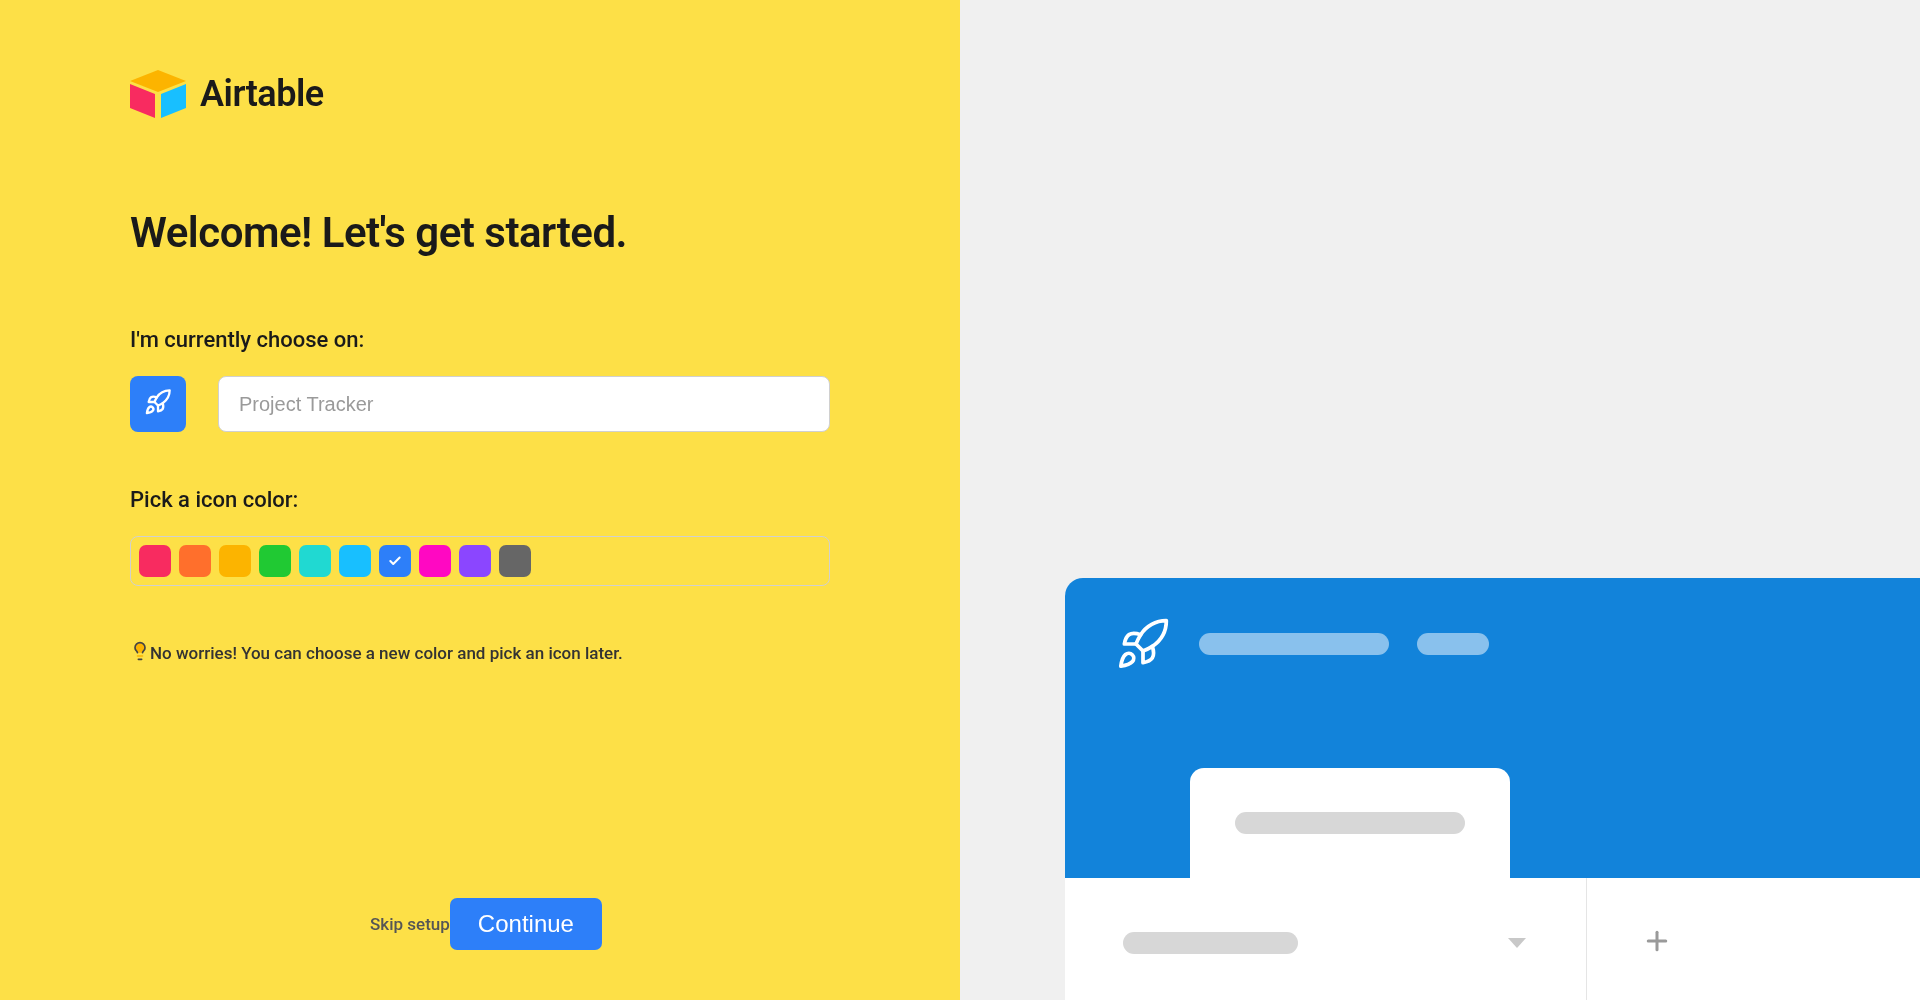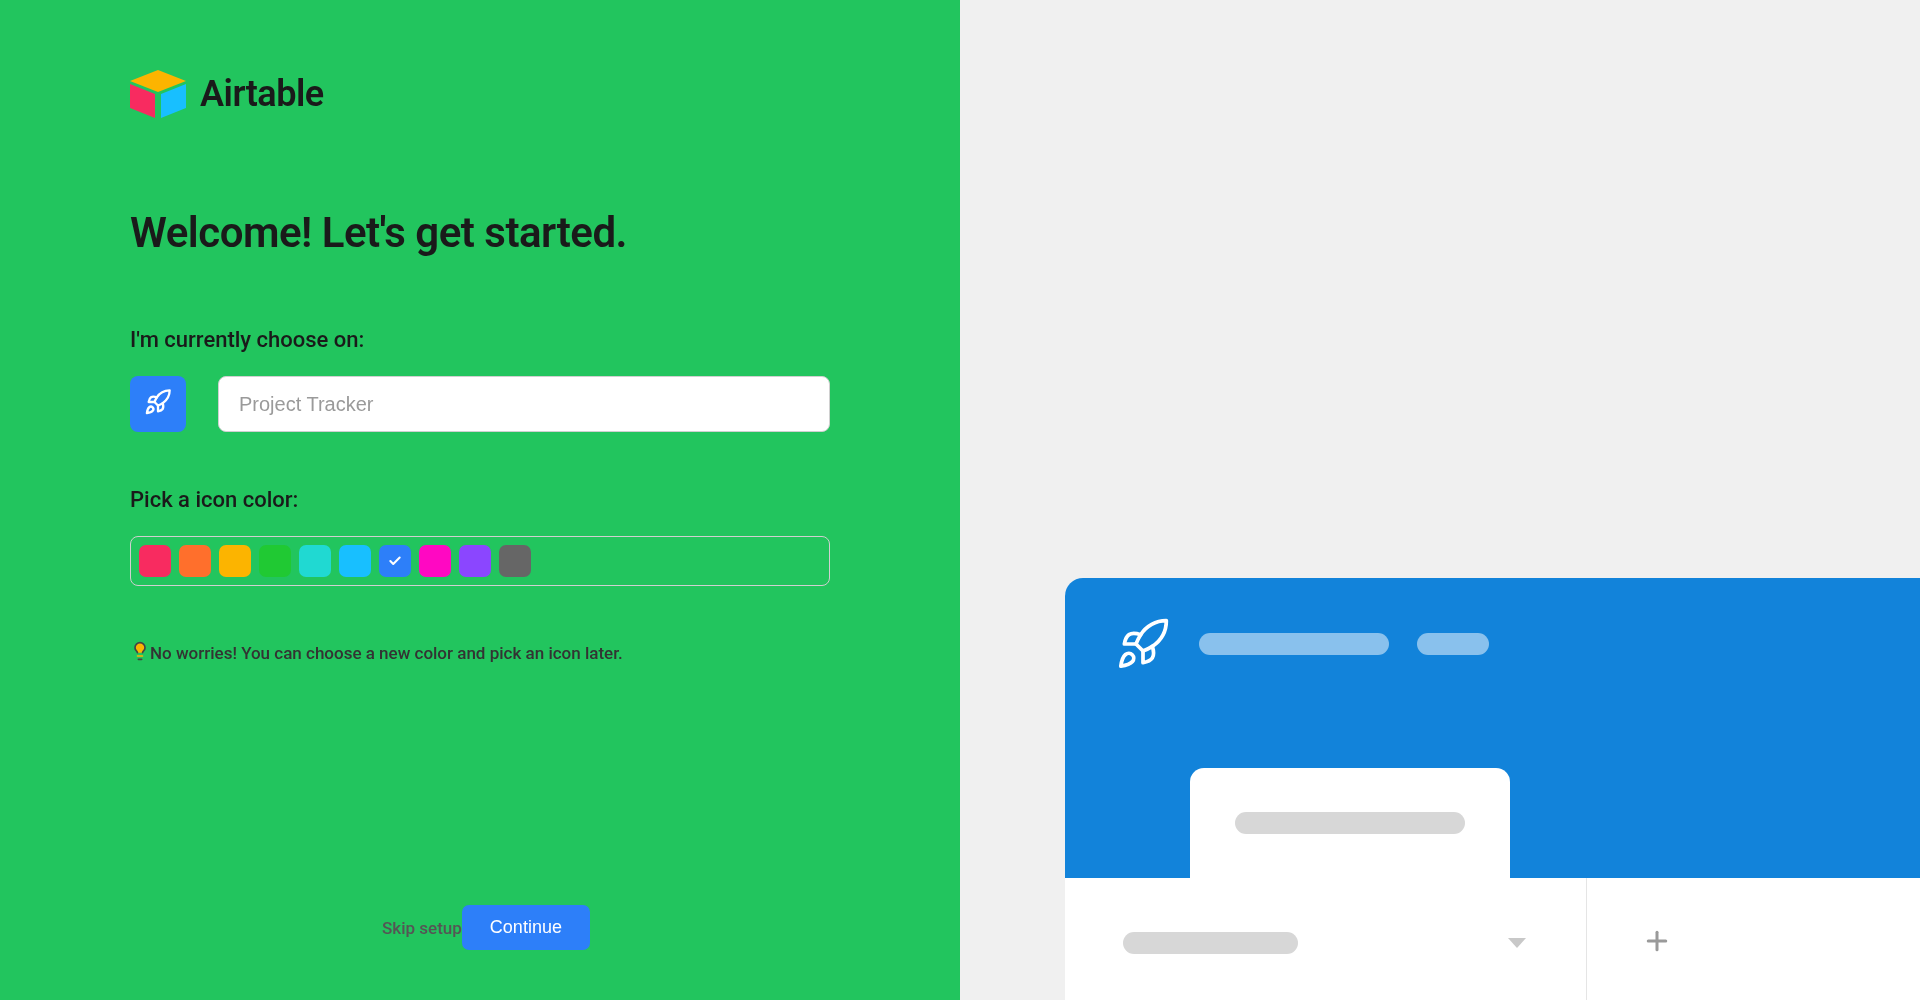--- a/index.html
+++ b/index.html
@@ -1,18 +1,18 @@
 <!DOCTYPE html>
 <html><head>
 <meta charset="utf-8">
 <style>
   * { box-sizing: border-box; margin: 0; padding: 0; }
   html, body { width: 1920px; height: 1000px; font-family: -apple-system, BlinkMacSystemFont, "Segoe UI", Roboto, Helvetica, Arial, sans-serif; overflow: hidden; }
   body { display: flex; }
-  .left-panel { width: 960px; height: 1000px; background: #22c55e; padding: 70px 130px 50px 130px; display: flex; flex-direction: column; }
+  .left-panel { width: 960px; height: 1000px; background: #fde047; padding: 70px 130px 50px 130px; display: flex; flex-direction: column; }
   .right-panel { width: 960px; height: 1000px; background: #f0f0f0; position: relative; overflow: hidden; }
 
   
   .logo-row { display: flex; align-items: center; gap: 14px; margin-bottom: 90px; }
   .logo-mark { width: 56px; height: 48px; position: relative; }
   .logo-text { font-size: 36px; font-weight: 600; color: #1a1a1a; letter-spacing: -0.5px; }
 
   
   .headline { font-size: 42px; font-weight: 600; color: #1a1a1a; margin-bottom: 70px; letter-spacing: -0.5px; }
 
@@ -30,21 +30,21 @@
   .swatch { width: 32px; height: 32px; border-radius: 7px; cursor: pointer; display: flex; align-items: center; justify-content: center; }
   .swatch svg { display: none; }
   .swatch.selected svg { display: block; }
 
   
   .tip-row { display: flex; align-items: center; font-size: 17px; color: #333; font-weight: 500; }
 
   
   .footer-row { margin-top: auto; display: flex; align-items: center; justify-content: center; width: 700px; padding-top: 40px; padding-left: 12px; }
   .skip-link { font-size: 17px; color: #555; cursor: pointer; font-weight: 500; }
-  .continue-btn { background: #2d7ff9; color: #fff; border: none; border-radius: 7px; padding: 12px 28px; font-size: 18px; font-weight: 500; cursor: pointer; }
+  .continue-btn { background: #2d7ff9; color: #fff; border: none; border-radius: 7px; padding: 12px 28px; font-size: 24px; font-weight: 500; cursor: pointer; }
 
   
   .preview-card { position: absolute; left: 105px; top: 578px; width: 1200px; border-radius: 18px 0 0 0; background: #fff; box-shadow: 0 0 0 rgba(0,0,0,0); overflow: hidden; }
   .preview-header { background: #1283da; height: 300px; padding: 38px 50px 0 50px; position: relative; }
   .preview-header-row { display: flex; align-items: center; gap: 28px; }
   .preview-rocket { width: 56px; height: 56px; }
   .pill { height: 22px; border-radius: 11px; }
   .pill-1 { width: 190px; background: rgba(255,255,255,0.5); }
   .pill-2 { width: 72px; background: rgba(255,255,255,0.5); }
   .preview-tab { position: absolute; left: 125px; bottom: 0; width: 320px; height: 110px; background: #fff; border-radius: 14px 14px 0 0; display: flex; align-items: center; justify-content: center; }

